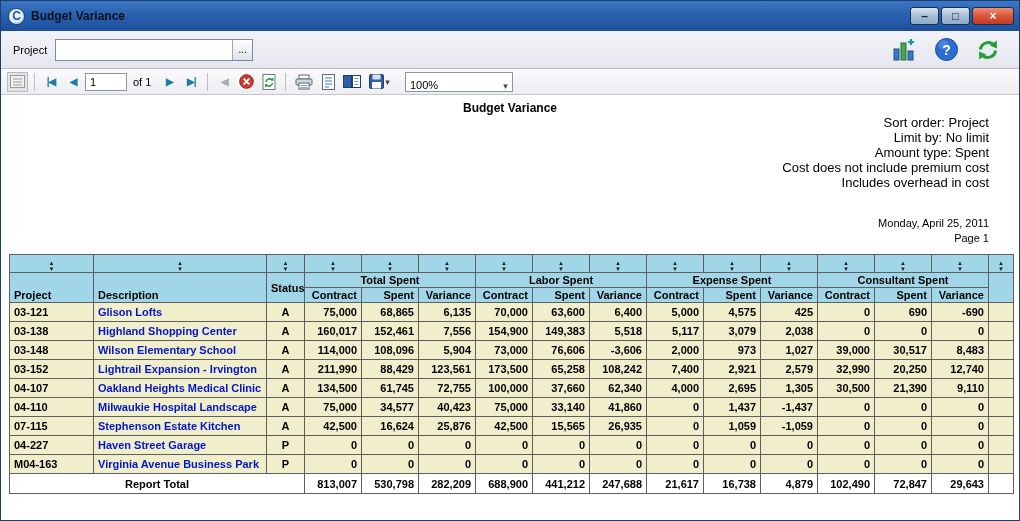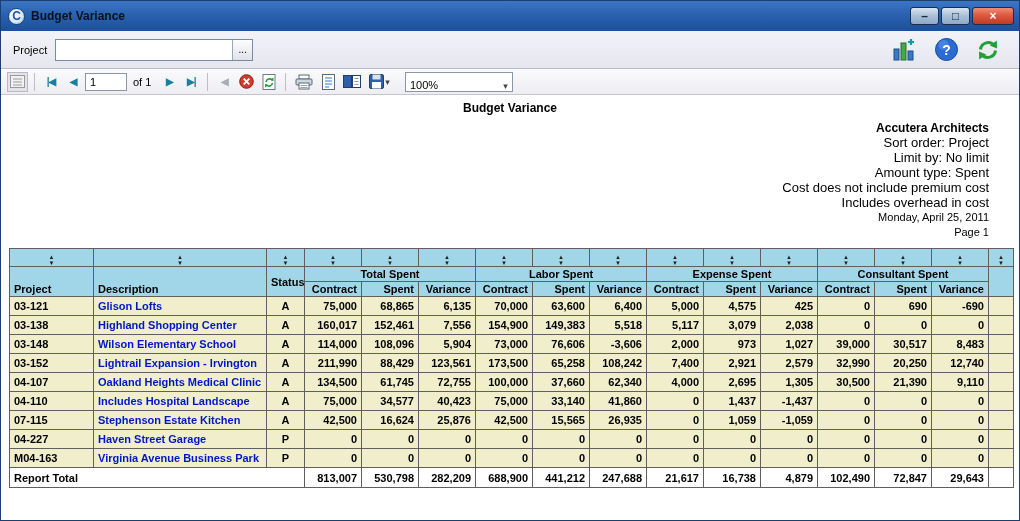--- a/index.html
+++ b/index.html
@@ -45,41 +45,41 @@
     padding: 0 4px; margin-left: 10px; cursor: pointer; }
   .zoom-combo .arrow { margin-left: auto; font-size: 9px; color: #444; }
   .drop-arrow { font-size: 9px; color: #444; margin-left: 1px; }
 
   
   .report-area { flex: 1; background: #fff; overflow: hidden; padding-top: 6px; }
   .r-title { text-align: center; font-size: 12px; font-weight: bold; }
   .r-right { text-align: right; margin-right: 30px; }
   .r-company { font-size: 12px; font-weight: bold; margin-top: 6px; }
   .r-meta-line { font-size: 13px; line-height: 15px; }
-  .r-dateblock { }
+  .r-dateblock { margin-top: 26px; }
   .r-date, .r-page { font-size: 11px; line-height: 15px; }
 
   
   .report-table { border-collapse: collapse; table-layout: fixed; width: 1004px; margin: 8px 8px 0 8px;
     font-size: 11px; font-weight: bold; font-family: "Liberation Sans", sans-serif; }
   .report-table th, .report-table td { border: 1px solid #5f5f5f; padding: 1px 4px; overflow: hidden; white-space: nowrap; }
   .sort-row td { background: #a0d6e8; height: 14px; text-align: center; padding: 0; cursor: pointer; }
   .sort { display: inline-flex; flex-direction: column; align-items: center; }
   .sort span { display: block; font-size: 6px; line-height: 6px; color: #1c1c1c; }
   .hdr { background: #a0d6e8; font-weight: bold; }
   .h-left { text-align: left; vertical-align: bottom; }
   .h-center { text-align: center; }
   .h-right { text-align: right; vertical-align: bottom; }
   .data-row td { background: #f1eecb; height: 19px; }
   .num { text-align: right; }
   .c-proj { text-align: left; }
   .c-desc { color: #0016c8; cursor: pointer; }
   .c-status { text-align: center; }
   .total-row td { background: #fff; height: 20px; border-top: 1px solid #2e2e2e; }
-  .total-label { text-align: left; }
+  .total-label { text-align: center; }
 </style>
 </head>
 <body>
 
 <div class="window">
 
   <div class="titlebar">
     <span class="app-icon">C</span>
     <span class="title-text">Budget Variance</span>
     <div class="win-buttons">
@@ -204,21 +204,20 @@
     <div class="zoom-combo">
       <span>100%</span>
       <span class="arrow">▾</span>
     </div>
   </div>
 
   <div class="report-area">
     <div class="r-title">Budget Variance</div>
 
     <div class="r-right">
-      <div class="r-company">Accutera Architects</div>
       <div>
 
           <div class="r-meta-line">Sort order: Project</div>
 
           <div class="r-meta-line">Limit by: No limit</div>
 
           <div class="r-meta-line">Amount type: Spent</div>
 
           <div class="r-meta-line">Cost does not include premium cost</div>
 
@@ -433,21 +432,21 @@
             <td class="num">2,695</td>
             <td class="num">1,305</td>
             <td class="num">30,500</td>
             <td class="num">21,390</td>
             <td class="num">9,110</td>
             <td></td>
           </tr>
 
           <tr class="data-row">
             <td class="c-proj">04-110</td>
-            <td class="c-desc">Includes Hospital Landscape</td>
+            <td class="c-desc">Milwaukie Hospital Landscape</td>
             <td class="c-status">A</td>
             <td class="num">75,000</td>
             <td class="num">34,577</td>
             <td class="num">40,423</td>
             <td class="num">75,000</td>
             <td class="num">33,140</td>
             <td class="num">41,860</td>
             <td class="num">0</td>
             <td class="num">1,437</td>
             <td class="num">-1,437</td>

